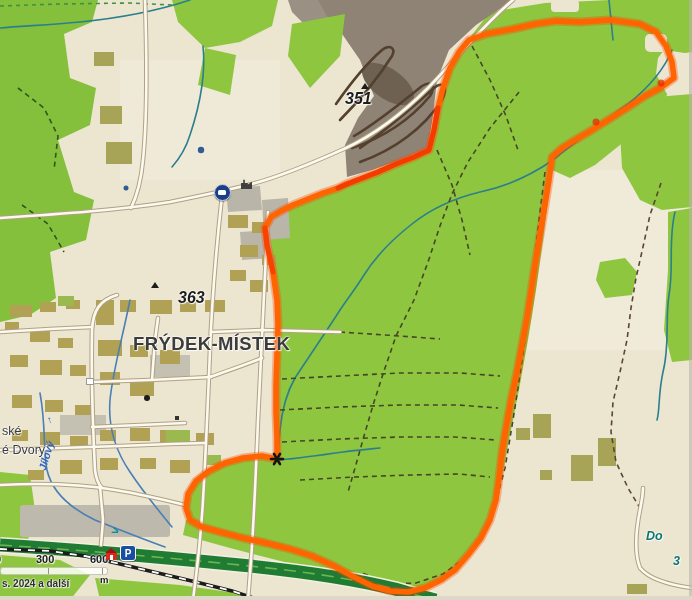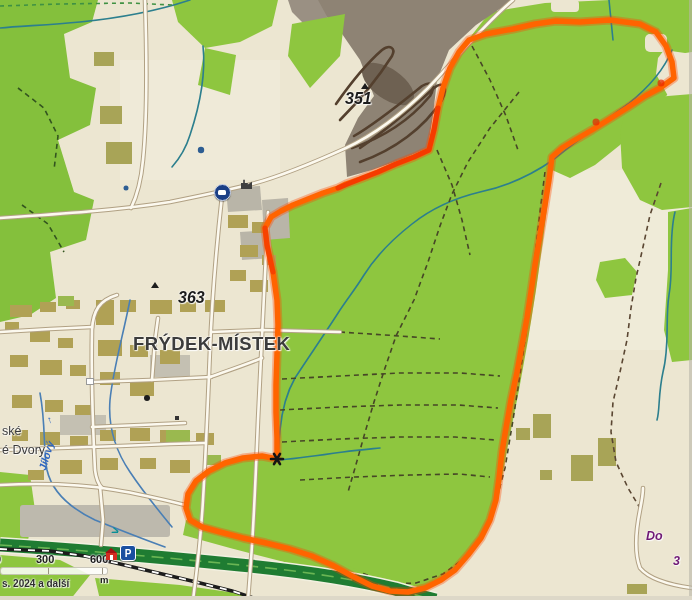--- a/index.html
+++ b/index.html
@@ -9,21 +9,21 @@
   .lbl{position:absolute;white-space:nowrap;
        text-shadow:0 0 2px #fff,0 0 2px #fff,1px 1px 1px rgba(255,255,255,.8);}
   .city-label{font-size:18.5px;font-weight:bold;letter-spacing:.4px;color:#3c3c3c;}
   .spot-label{font-size:16px;font-weight:bold;font-style:italic;color:#1c1c1c;}
   .spot-tri{position:absolute;width:0;height:0;border-left:4px solid transparent;
             border-right:4px solid transparent;border-bottom:6px solid #1c1c1c;}
   .place-label{font-size:12.5px;font-weight:normal;color:#3a3a3a;}
   .stream-label{font-size:10.5px;font-weight:bold;font-style:italic;color:#2f66c0;
                 transform:rotate(-73deg);transform-origin:0 0;text-shadow:none;}
   .stream-arrow{font-size:10px;font-weight:bold;color:#2f66c0;transform:rotate(-15deg);text-shadow:none;}
-  .partial-label{font-size:12.5px;font-weight:bold;font-style:italic;color:#701a75;}
+  .partial-label{font-size:12.5px;font-weight:bold;font-style:italic;color:#0f766e;}
   .scale-num{font-size:11px;font-weight:bold;color:#1c1c1c;}
   .scale-unit{font-size:9.5px;font-weight:bold;color:#1c1c1c;}
   .scale-bar{position:absolute;left:0;top:567px;width:106px;height:6px;
              background:rgba(255,255,255,.85);border-radius:3px;border:1px solid rgba(150,145,125,.5);}
   .scale-tick{position:absolute;top:0;width:1px;height:6px;background:#9a9482;}
   .attr-label{font-size:10px;font-weight:bold;color:#2e2e2e;}
   .parking-icon{position:absolute;left:120px;top:545px;width:14px;height:14px;
       background:#1a4fa0;border:1.5px solid #fff;border-radius:3px;color:#fff;
       font-size:10px;font-weight:bold;display:flex;align-items:center;justify-content:center;
       box-shadow:0 1px 1px rgba(0,0,0,.4);}

